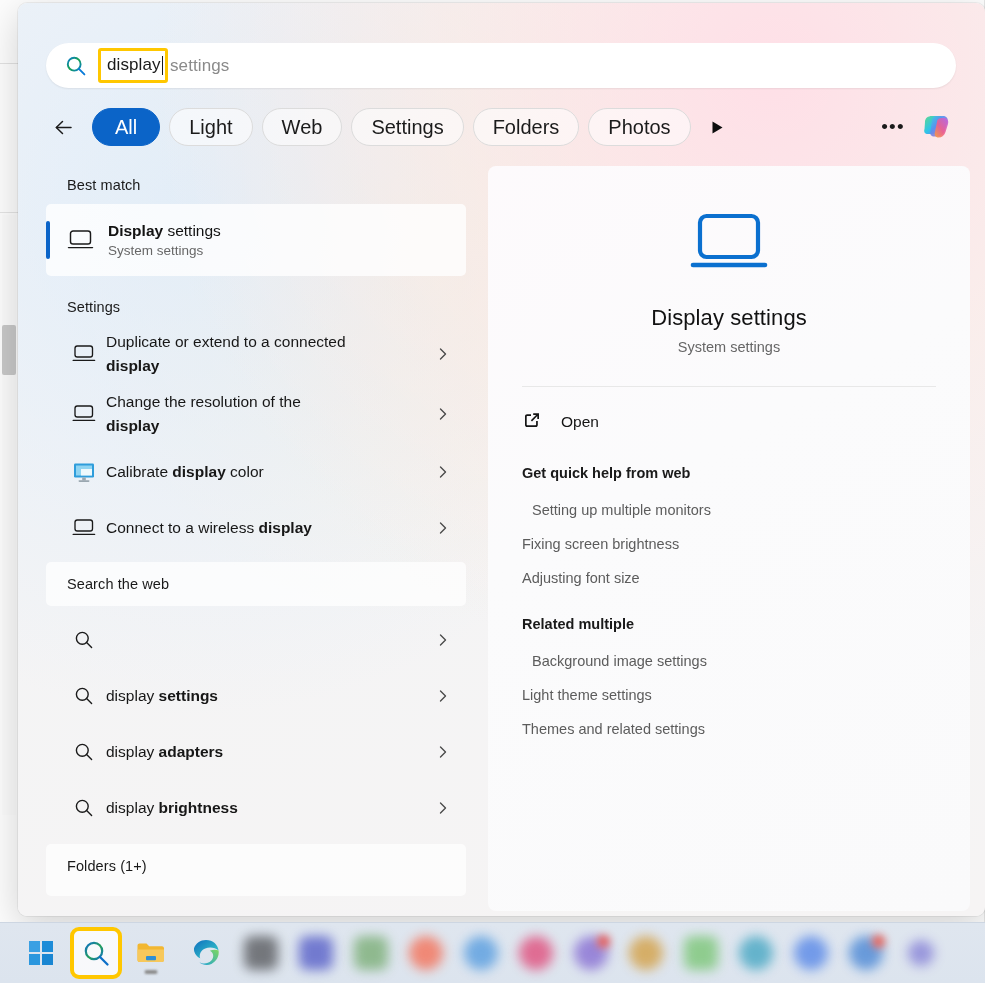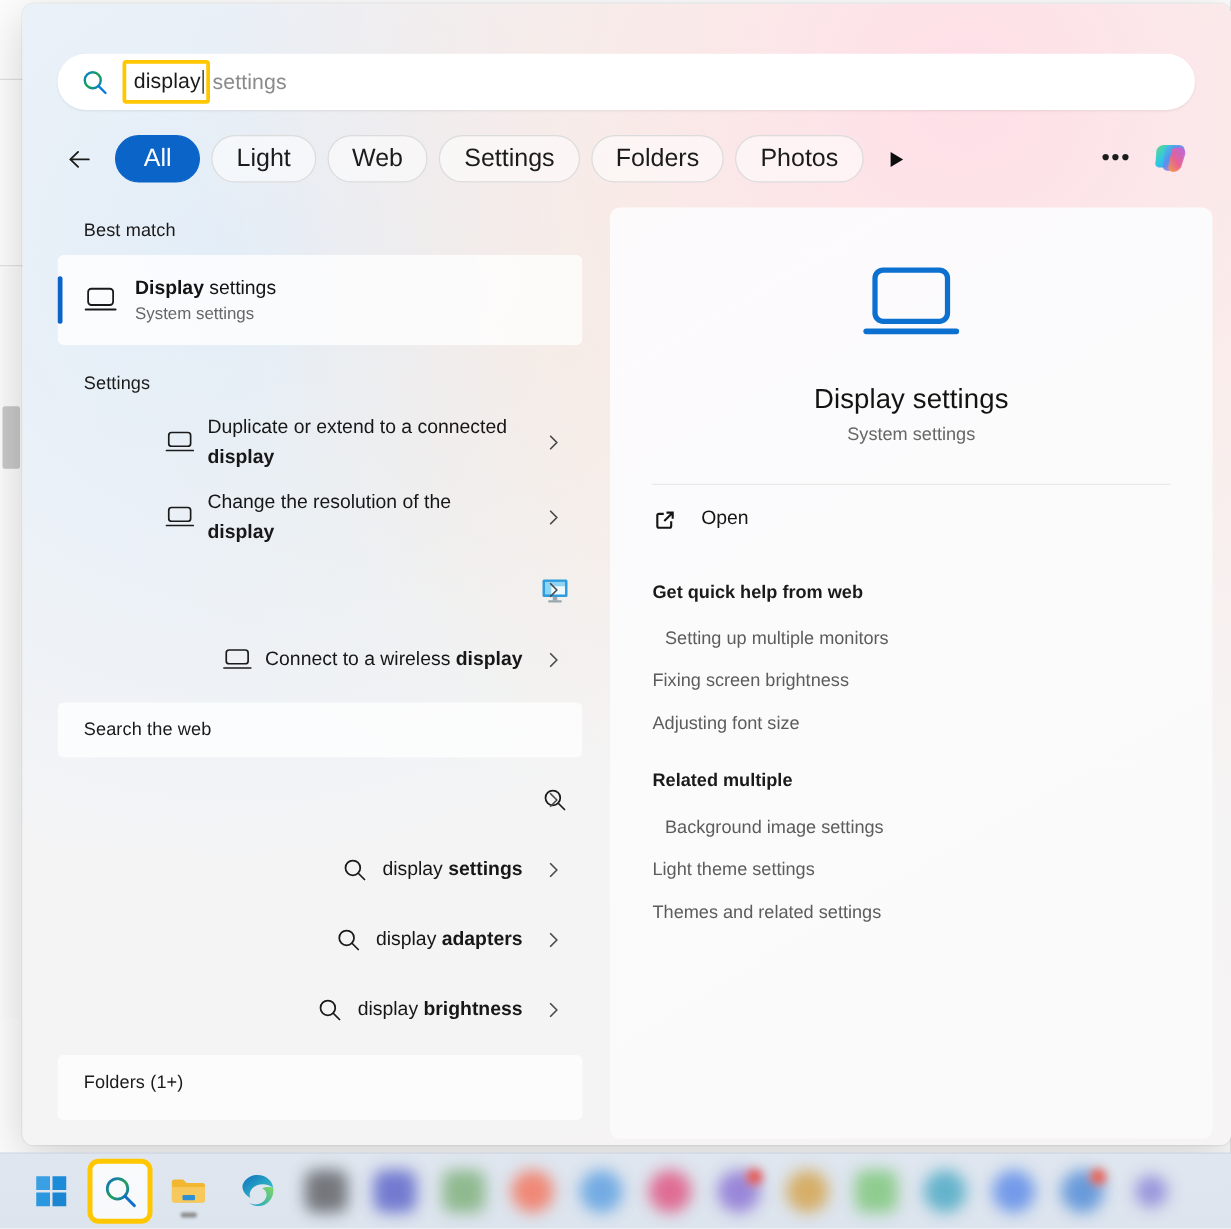--- a/index.html
+++ b/index.html
@@ -234,21 +234,20 @@
   .bm-sub { font-size: 13.5px; color: #676767; }
 
   
   .result-row {
     position: relative;
     display: flex;
     align-items: center;
     min-height: 56px;
     padding: 6px 0;
     cursor: pointer;
-    justify-content: flex-end;
   }
   .row-icon {
     width: 44px; min-width: 44px;
     margin-left: 16px;
     display: flex; align-items: center; justify-content: center;
   }
   .row-label {
     font-size: 15.5px;
     color: #171717;
     line-height: 1.55;
@@ -291,21 +290,21 @@
     color: #666666;
   }
   #preview-divider {
     margin: 31px 34px 0 34px;
     height: 1px;
     background: #e8e8e8;
   }
   #open-action {
     margin: 18px 0 0 34px;
     display: flex;
-    align-items: flex-start;
+    align-items: center;
     height: 34px;
     cursor: pointer;
   }
   #open-label { margin-left: 19px; font-size: 15.5px; color: #151515; }
   .preview-section-title {
     margin: 26px 0 0 34px;
     font-size: 14.5px;
     font-weight: bold;
     color: #1a1a1a;
   }
@@ -526,20 +525,21 @@
     <div class="result-row">
       <div class="row-icon">
         <svg width="25" height="21" viewBox="0 0 25 21">
           <rect x="2" y="1.5" width="20" height="14" rx="1.2" fill="#2f9ddb"></rect>
           <rect x="4" y="3.5" width="16" height="10" fill="#8fd4f2"></rect>
           <rect x="9" y="7" width="11" height="6.5" fill="#ffffff" opacity=".85"></rect>
           <rect x="10.2" y="15.5" width="3.6" height="3" fill="#9aa7b0"></rect>
           <rect x="6.5" y="18.2" width="11" height="1.7" rx=".8" fill="#9aa7b0"></rect>
         </svg>
       </div>
+      <div class="row-label"><span>Calibrate </span><b>display</b><span> color</span></div>
       <div class="row-chevron">
         <svg width="14" height="14" viewBox="0 0 14 14">
             <polyline points="4.5,2 9.5,7 4.5,12" fill="none" stroke="#4a4a4a" stroke-width="1.4" stroke-linecap="round" stroke-linejoin="round"></polyline>
           </svg>
       </div>
     </div>
 
     <div class="result-row">
       <div class="row-icon">
         <svg width="24" height="20" viewBox="0 0 24 20">

